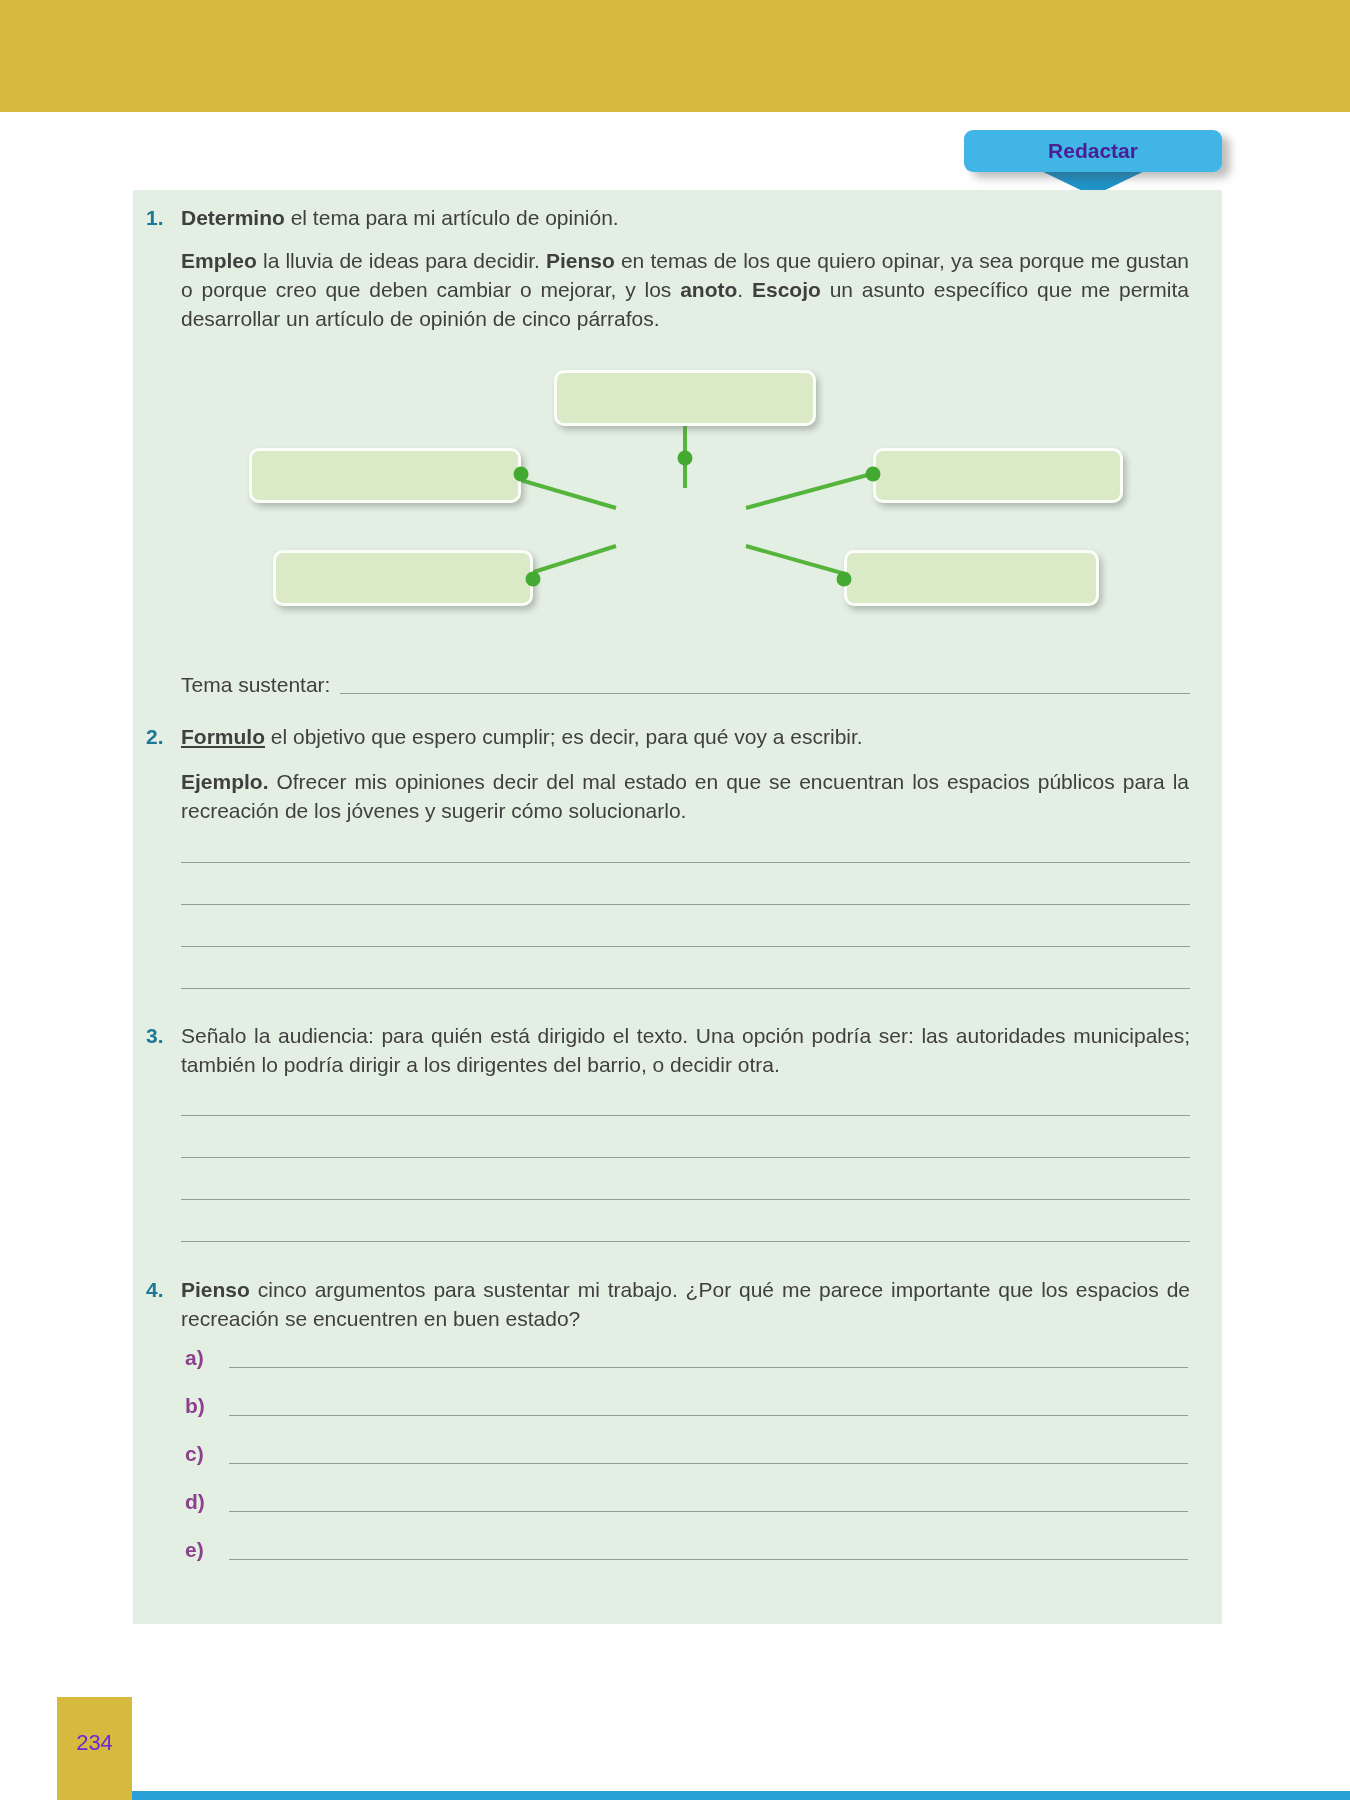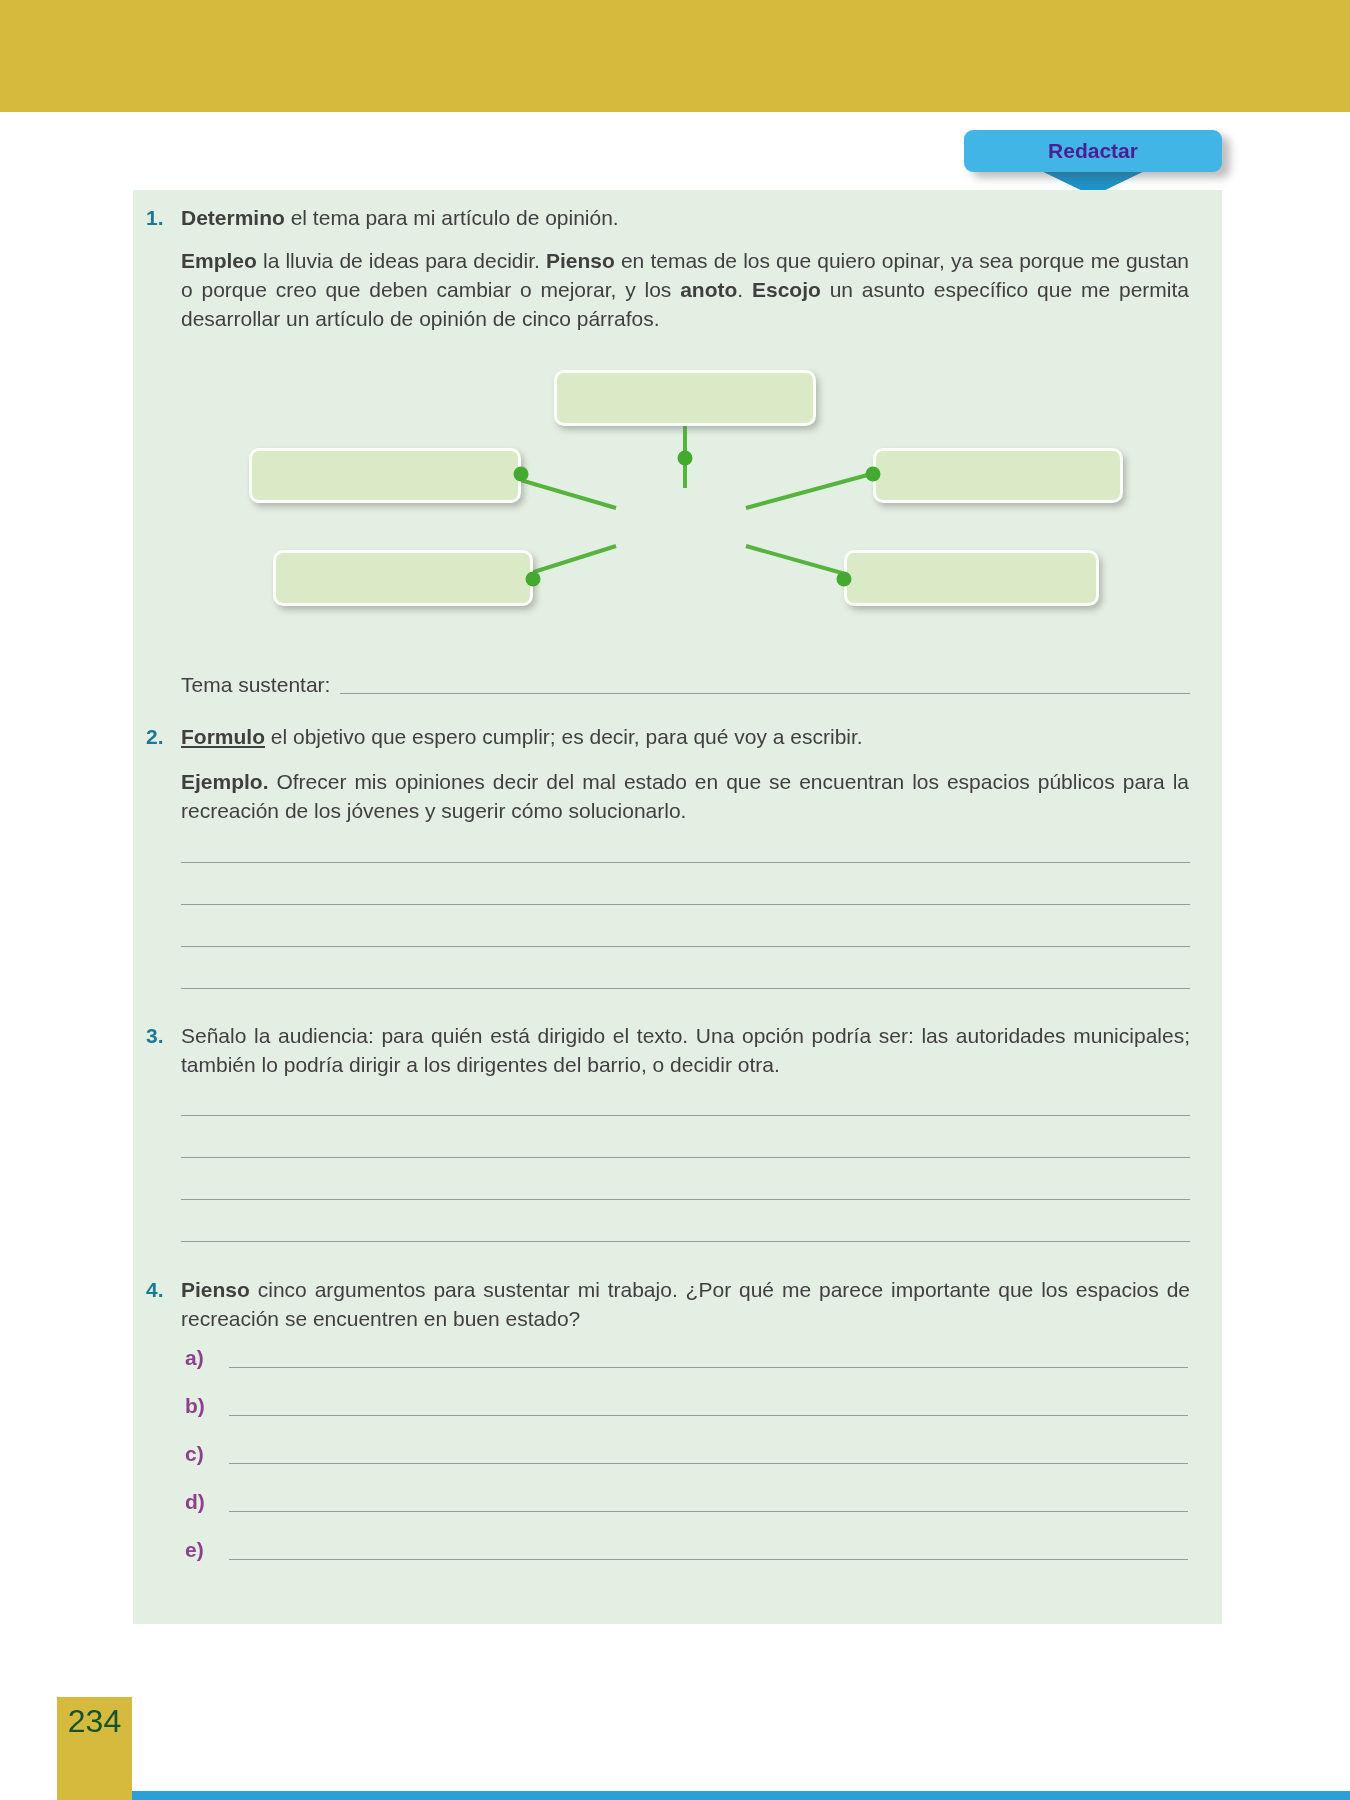--- a/index.html
+++ b/index.html
@@ -58,21 +58,21 @@
   .rule { height:42px; border-bottom:1.5px solid #9a9a9a; }
   .rule.first1 { height:37px; }
   .rule.first2 { height:36px; }
   .lrow { display:flex; align-items:flex-end; height:48px; margin:0 34px 0 52px; }
   .lrow.first { height:36px; }
   .llabel { flex:none; width:44px; font-weight:bold; color:#8e3f8e; font-size:21px; }
   .lline { flex:1; border-bottom:1.5px solid #9a9a9a; margin-bottom:2px; }
 
   
   .foot-block { position:absolute; left:57px; top:1697px; width:75px; height:103px; background:#d6ba3e; }
-  .foot-num { margin-top:6px; text-align:center; font-size:32px; color:#14532d; }
+  .foot-num { margin-top:33px; text-align:center; font-size:22px; color:#6d28d9; }
   .foot-strip { position:absolute; left:132px; top:1791px; width:1218px; height:9px; background:#29a0d8; }
 </style>
 </head>
 <body>
 
 <div class="page">
 
   <div class="band"></div>
 
   <div class="tab">

